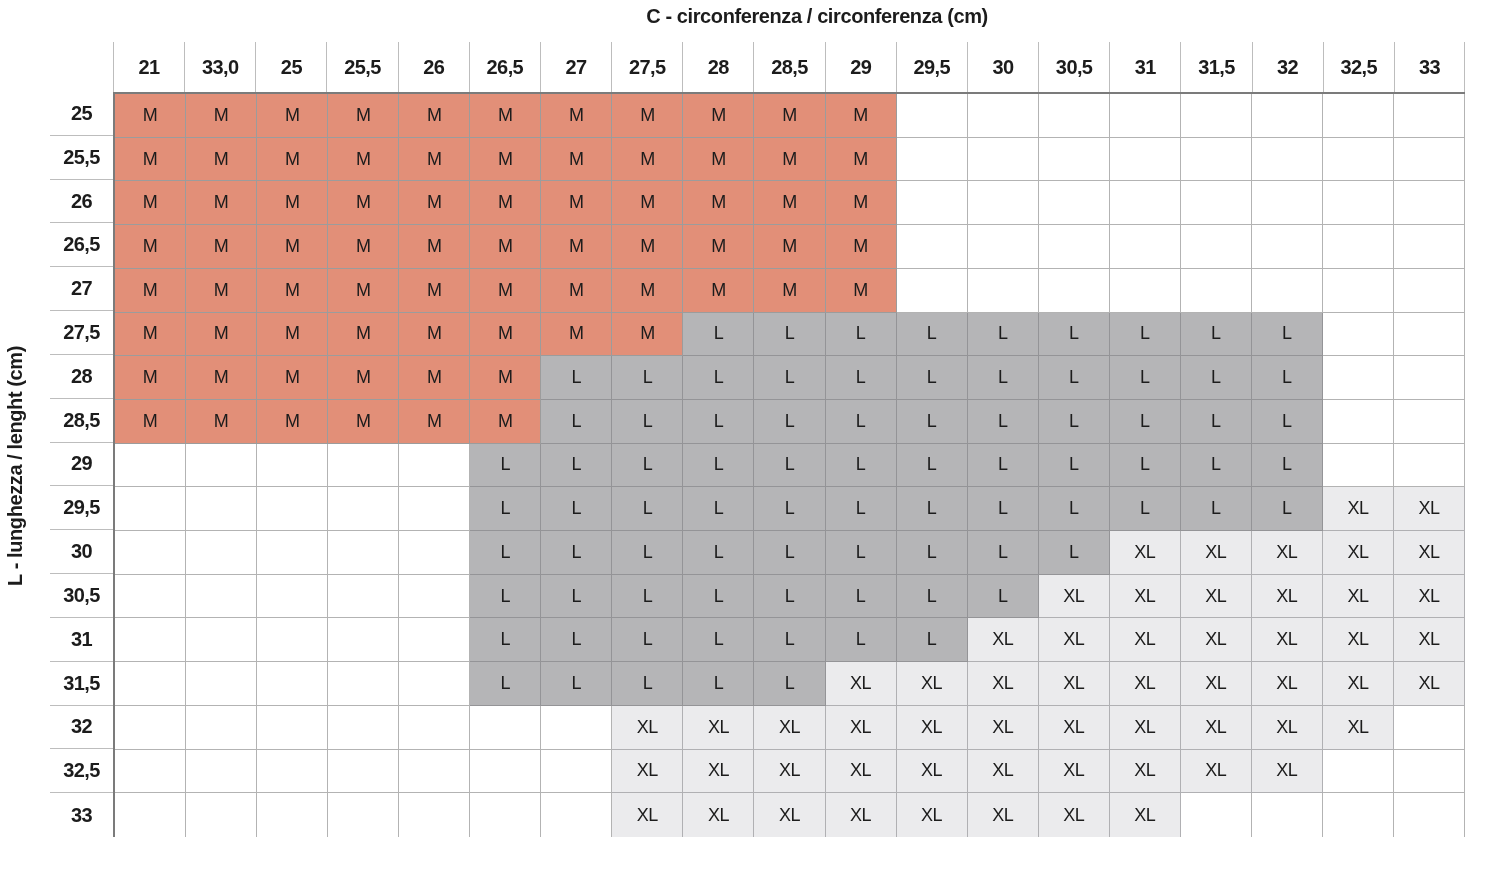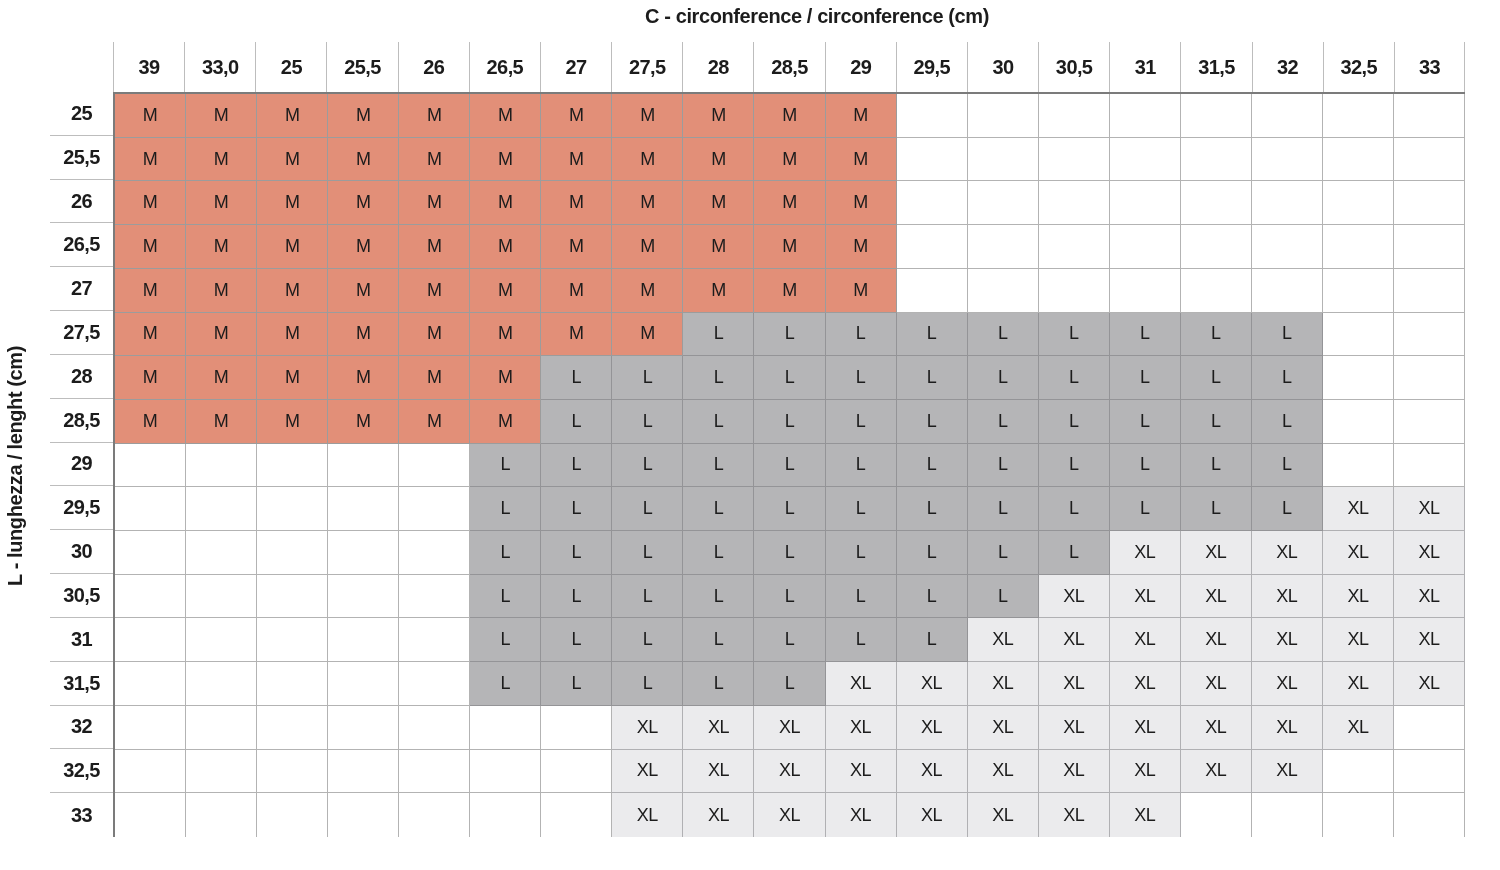--- a/index.html
+++ b/index.html
@@ -77,24 +77,24 @@
   }
   .cell.v-m  { background: var(--c-m, #e28f78);  border-color: #9c9c9c; }
   .cell.v-l  { background: var(--c-l, #b5b5b7);  border-color: #949497; }
   .cell.v-xl { background: var(--c-xl, #ebebed); border-color: #b0b0b3; }
   .cell.last-row { border-bottom: none; }
 </style>
 </head>
 <body style="--c-m: #E28F78; --c-l: #B5B5B7; --c-xl: #EBEBED; --line-dark: #7B7B7B; --line-light: #BDBDBD; --text: #1C1C1C;">
 
 <div class="stage">
-  <div class="top-title">C - circonference / circonference (cm)</div>
+  <div class="top-title">C - circonferenza / circonferenza (cm)</div>
   <div class="left-title">L - lunghezza / lenght (cm)</div>
   <div class="col-headers">
-      <div class="col-header">39</div>
+      <div class="col-header">21</div>
       <div class="col-header">33,0</div>
       <div class="col-header">25</div>
       <div class="col-header">25,5</div>
       <div class="col-header">26</div>
       <div class="col-header">26,5</div>
       <div class="col-header">27</div>
       <div class="col-header">27,5</div>
       <div class="col-header">28</div>
       <div class="col-header">28,5</div>
       <div class="col-header">29</div>

